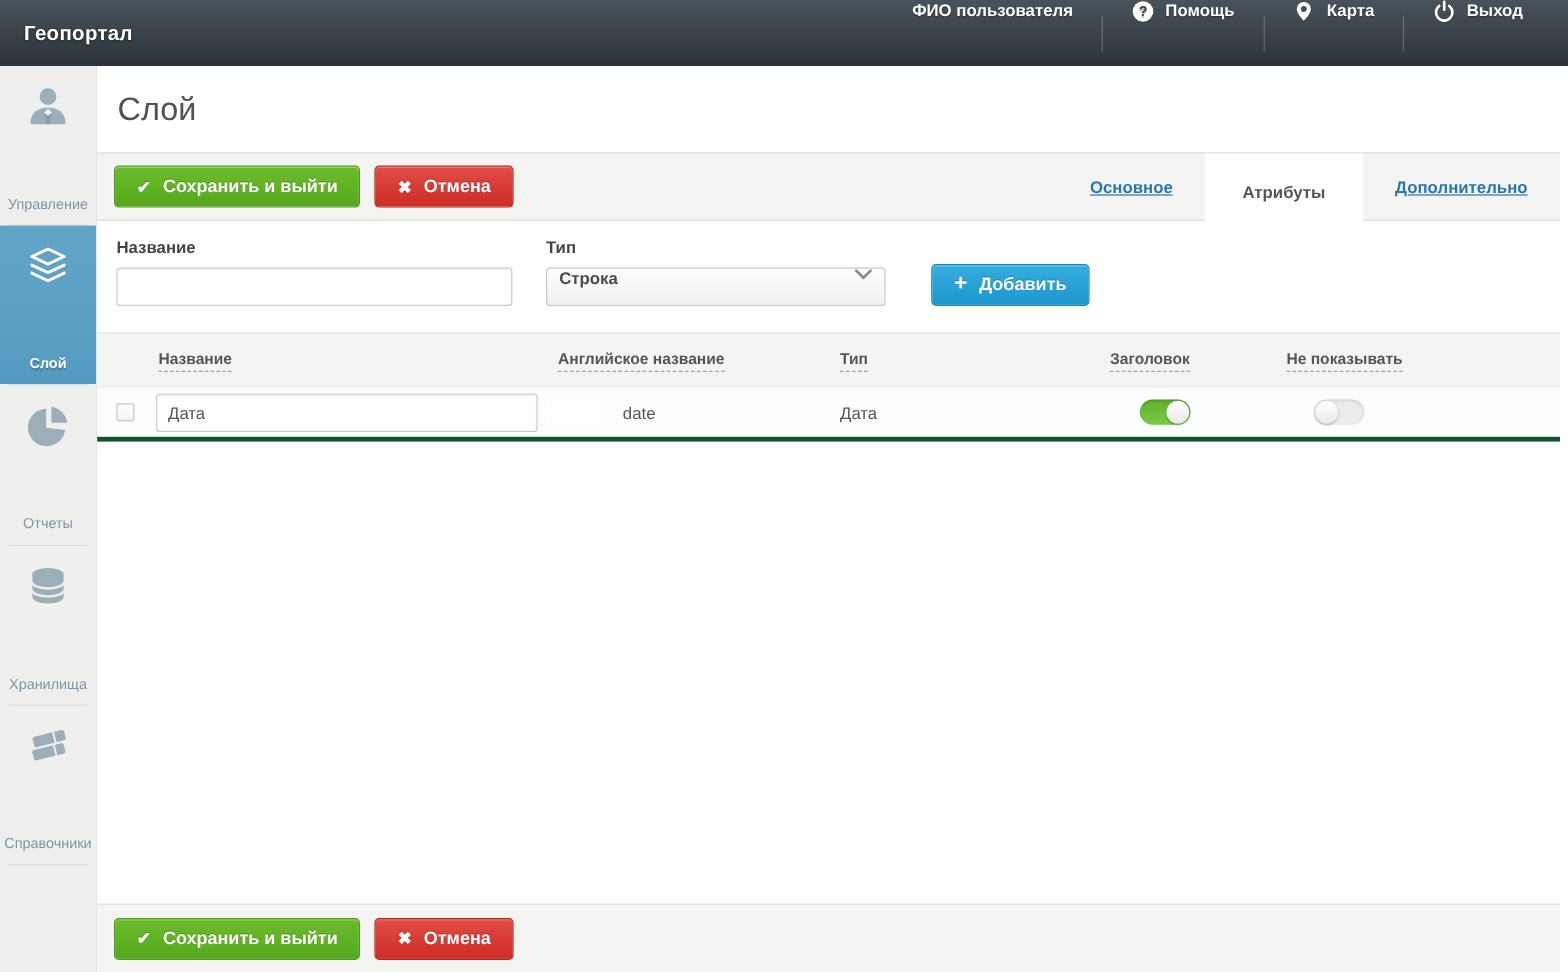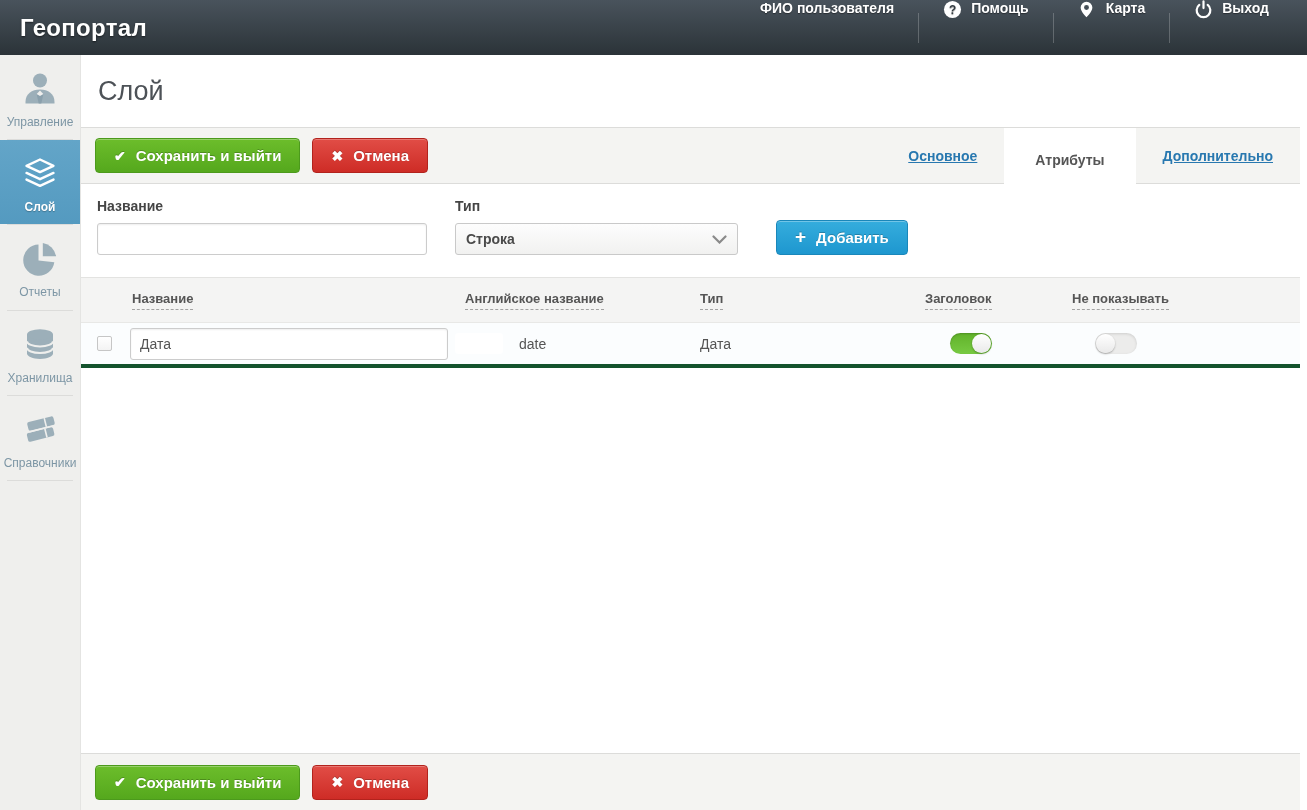--- a/index.html
+++ b/index.html
@@ -13,42 +13,42 @@
   .app { position:relative; width:1307px; height:810px; overflow:hidden; }
 
   
   .header {
     position:absolute; top:0; left:0; width:1307px; height:55px;
     background:linear-gradient(#49535c, #2b3338);
     display:flex; align-items:center;
     z-index:10;
   }
   .brand {
-    color:#fff; font-size:24px; font-weight:bold;
+    color:#fff; font-size:17px; font-weight:bold;
     padding-left:20px; letter-spacing:0.3px;
     text-shadow:0 1px 2px rgba(0,0,0,.55);
   }
   .header-nav { margin-left:auto; display:flex; align-items:center; height:100%; padding-right:14px; }
   .hnav-item {
     display:flex; align-items:flex-start; gap:9px;
     color:#fff; font-size:14px; font-weight:bold;
     padding:0 24px; height:100%; cursor:pointer;
     text-shadow:0 1px 1px rgba(0,0,0,.4);
   }
   .hnav-sep { width:1px; height:30px; background:rgba(255,255,255,.22); }
   .hicon { display:inline-flex; width:19px; height:19px; }
 
   
   .sidebar {
     position:absolute; top:55px; left:0; bottom:0; width:81px;
     background:#efefed; border-right:1px solid #e4e4e2;
   }
   .side-item {
     display:flex; flex-direction:column; align-items:center;
-    padding:13px 2px 10px; cursor:pointer;
+    padding:13px 2px 10px; cursor:pointer;gap:48px;
   }
   .side-icon { width:42px; height:42px; display:flex; align-items:center; justify-content:center; }
   .side-label {
     margin-top:6px; font-size:12px; color:#7d96a5; text-align:center; line-height:1.1;
   }
   .side-item.active { background:linear-gradient(#63a5c8,#549ac0); }
   .side-item.active .side-label { color:#fff; font-weight:bold; text-shadow:0 1px 1px rgba(0,0,0,.25); }
   .side-divider { height:1px; background:#dcdcda; margin:0 7px; }
 
   
@@ -94,21 +94,21 @@
     height:32px; border:1px solid #cccccc; border-radius:3px; background:#fff;
     box-shadow:inset 0 1px 2px rgba(0,0,0,.07);
     font-family:"Liberation Sans",sans-serif; font-size:14px; color:#555; padding:0 9px; outline:none;
   }
   .field-name { width:330px; }
   .field-name .text-input { width:330px; }
   .field-type { margin-left:28px; width:283px; }
   .select {
     width:283px; height:32px; border:1px solid #c9c9c9; border-radius:3px;
     background:linear-gradient(#fdfdfd,#f1f1f0);
-    display:flex; align-items:center; padding:0 10px; cursor:pointer;
+    display:flex; padding:0 10px; cursor:pointer;
   }
   .select-value { font-size:14px; font-weight:bold; color:#4a4a4a; }
   .select-chevron { margin-left:auto; display:inline-flex; }
   .add-btn-wrap { margin-left:38px; padding-bottom:0; }
 
   
   .grid-cols {
     display:grid;
     grid-template-columns:33px 320px 235px 222px 140px 1fr;
     align-items:center; padding:0 16px;

